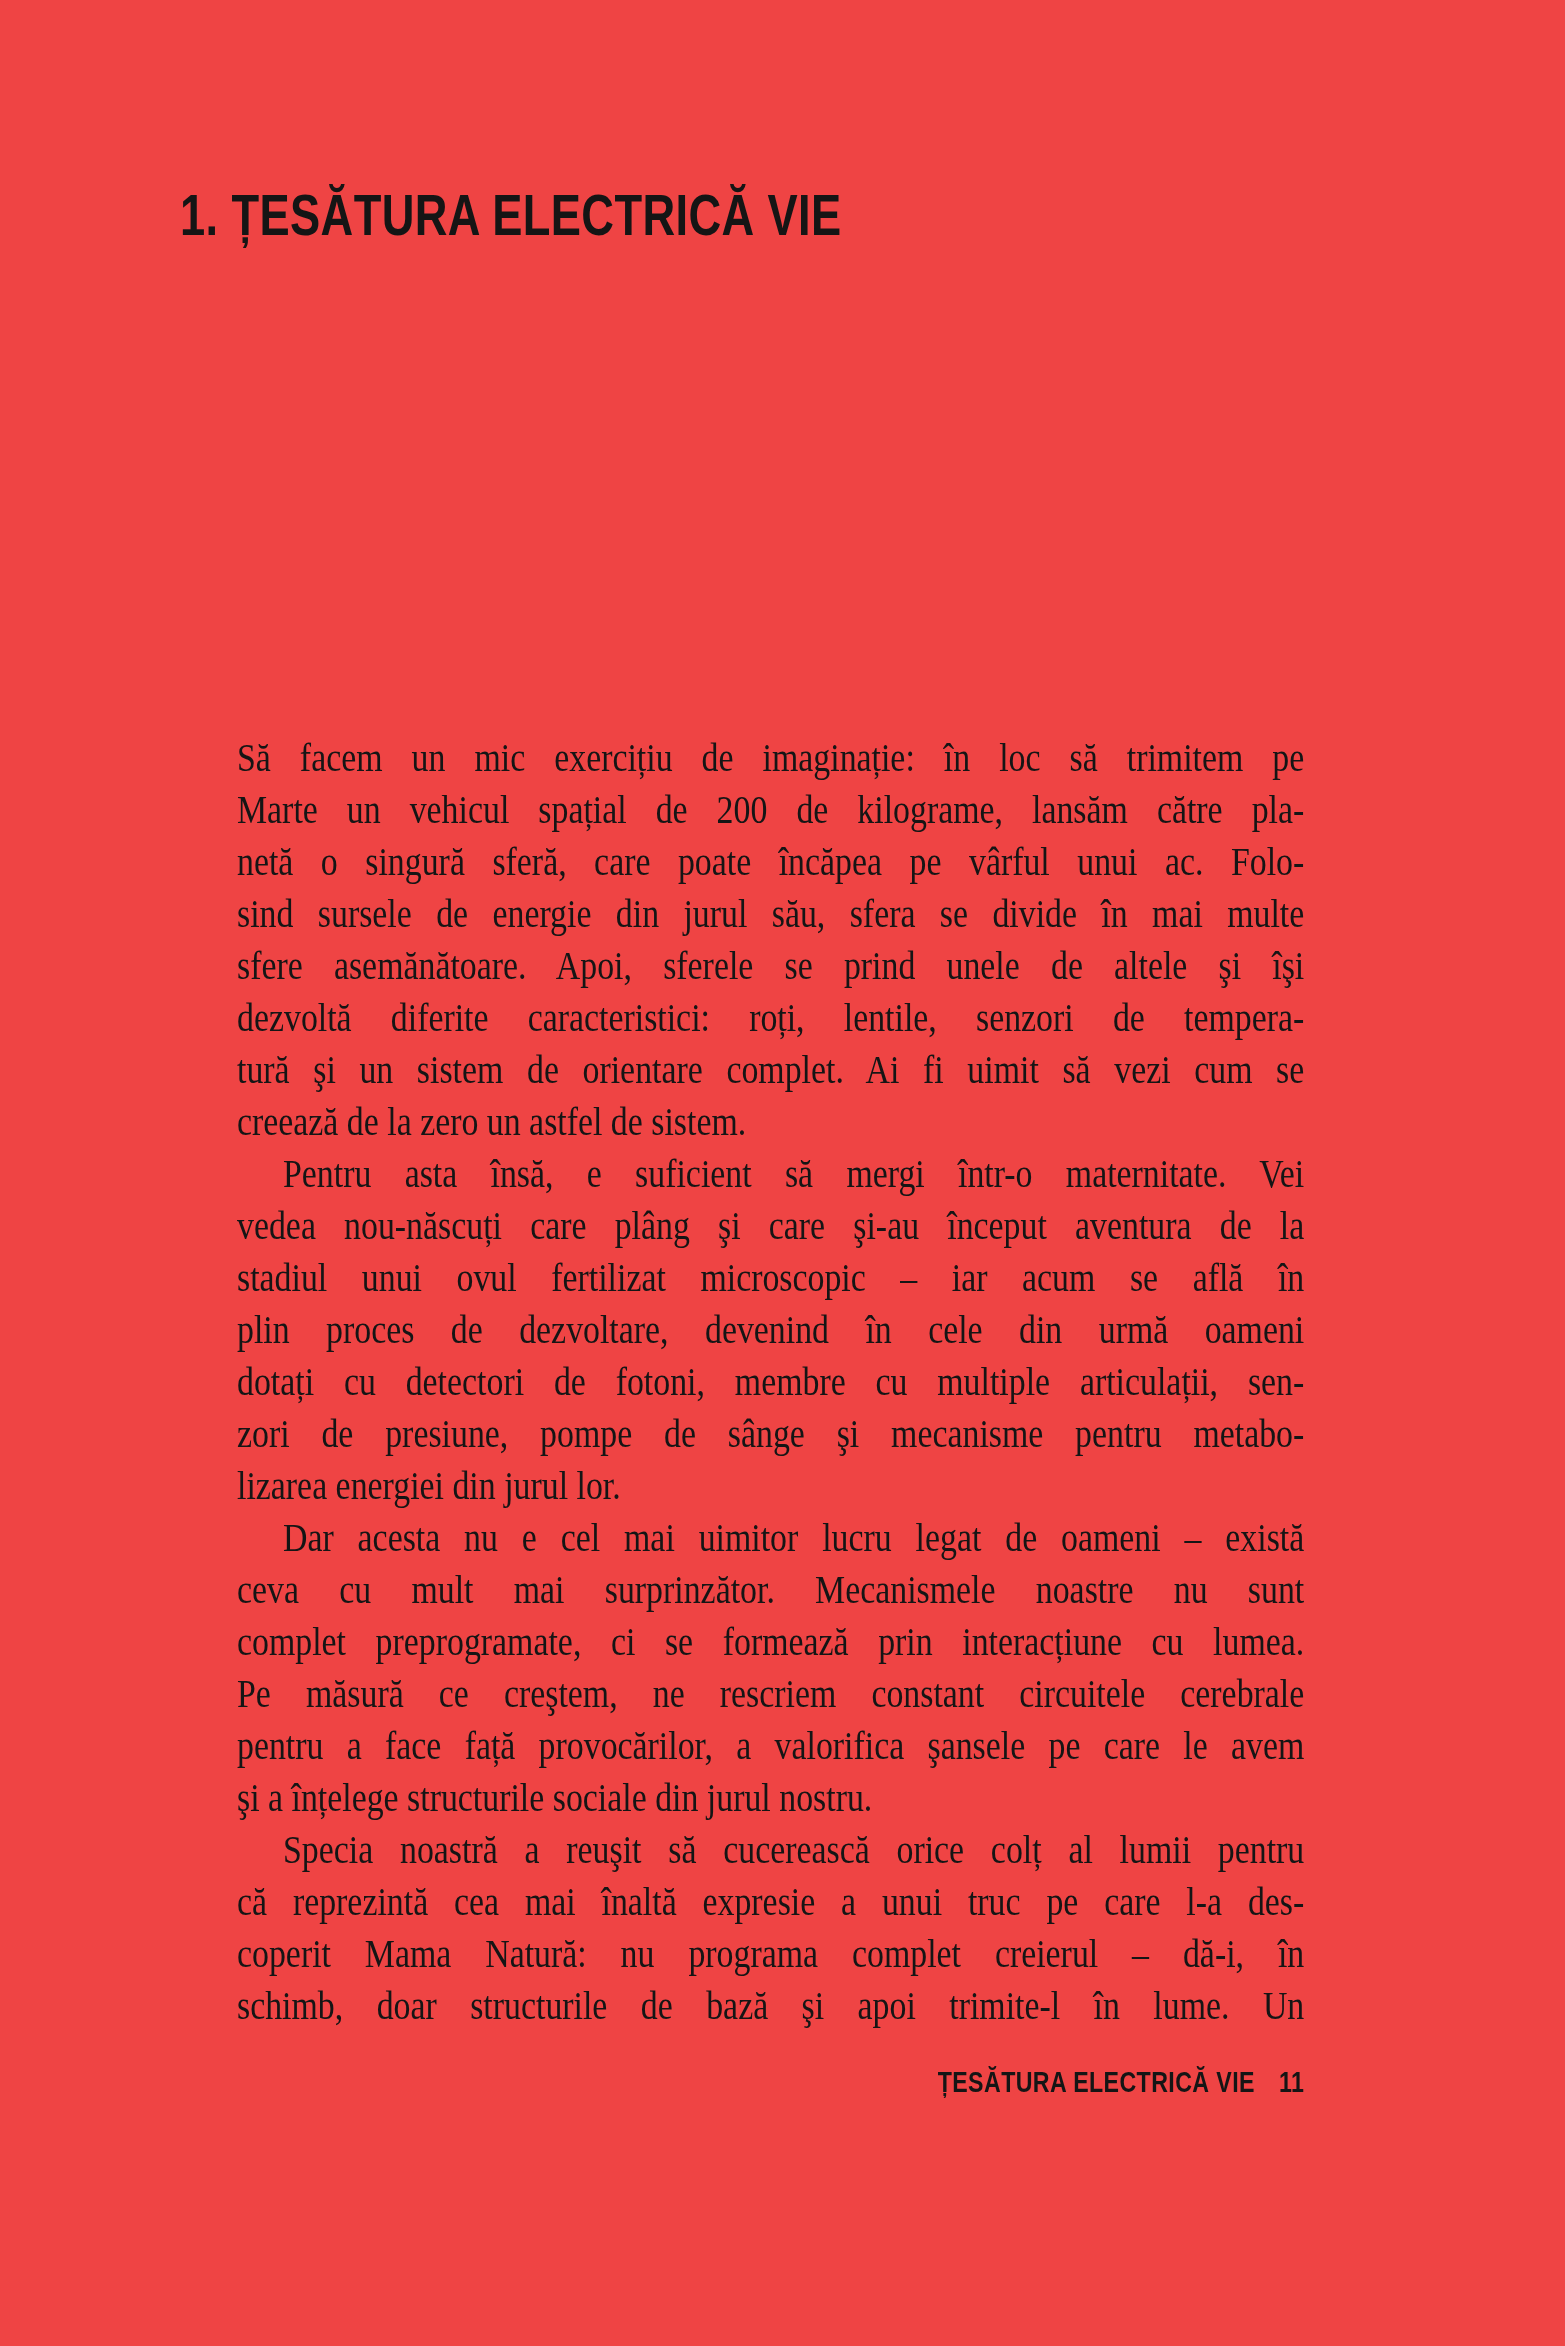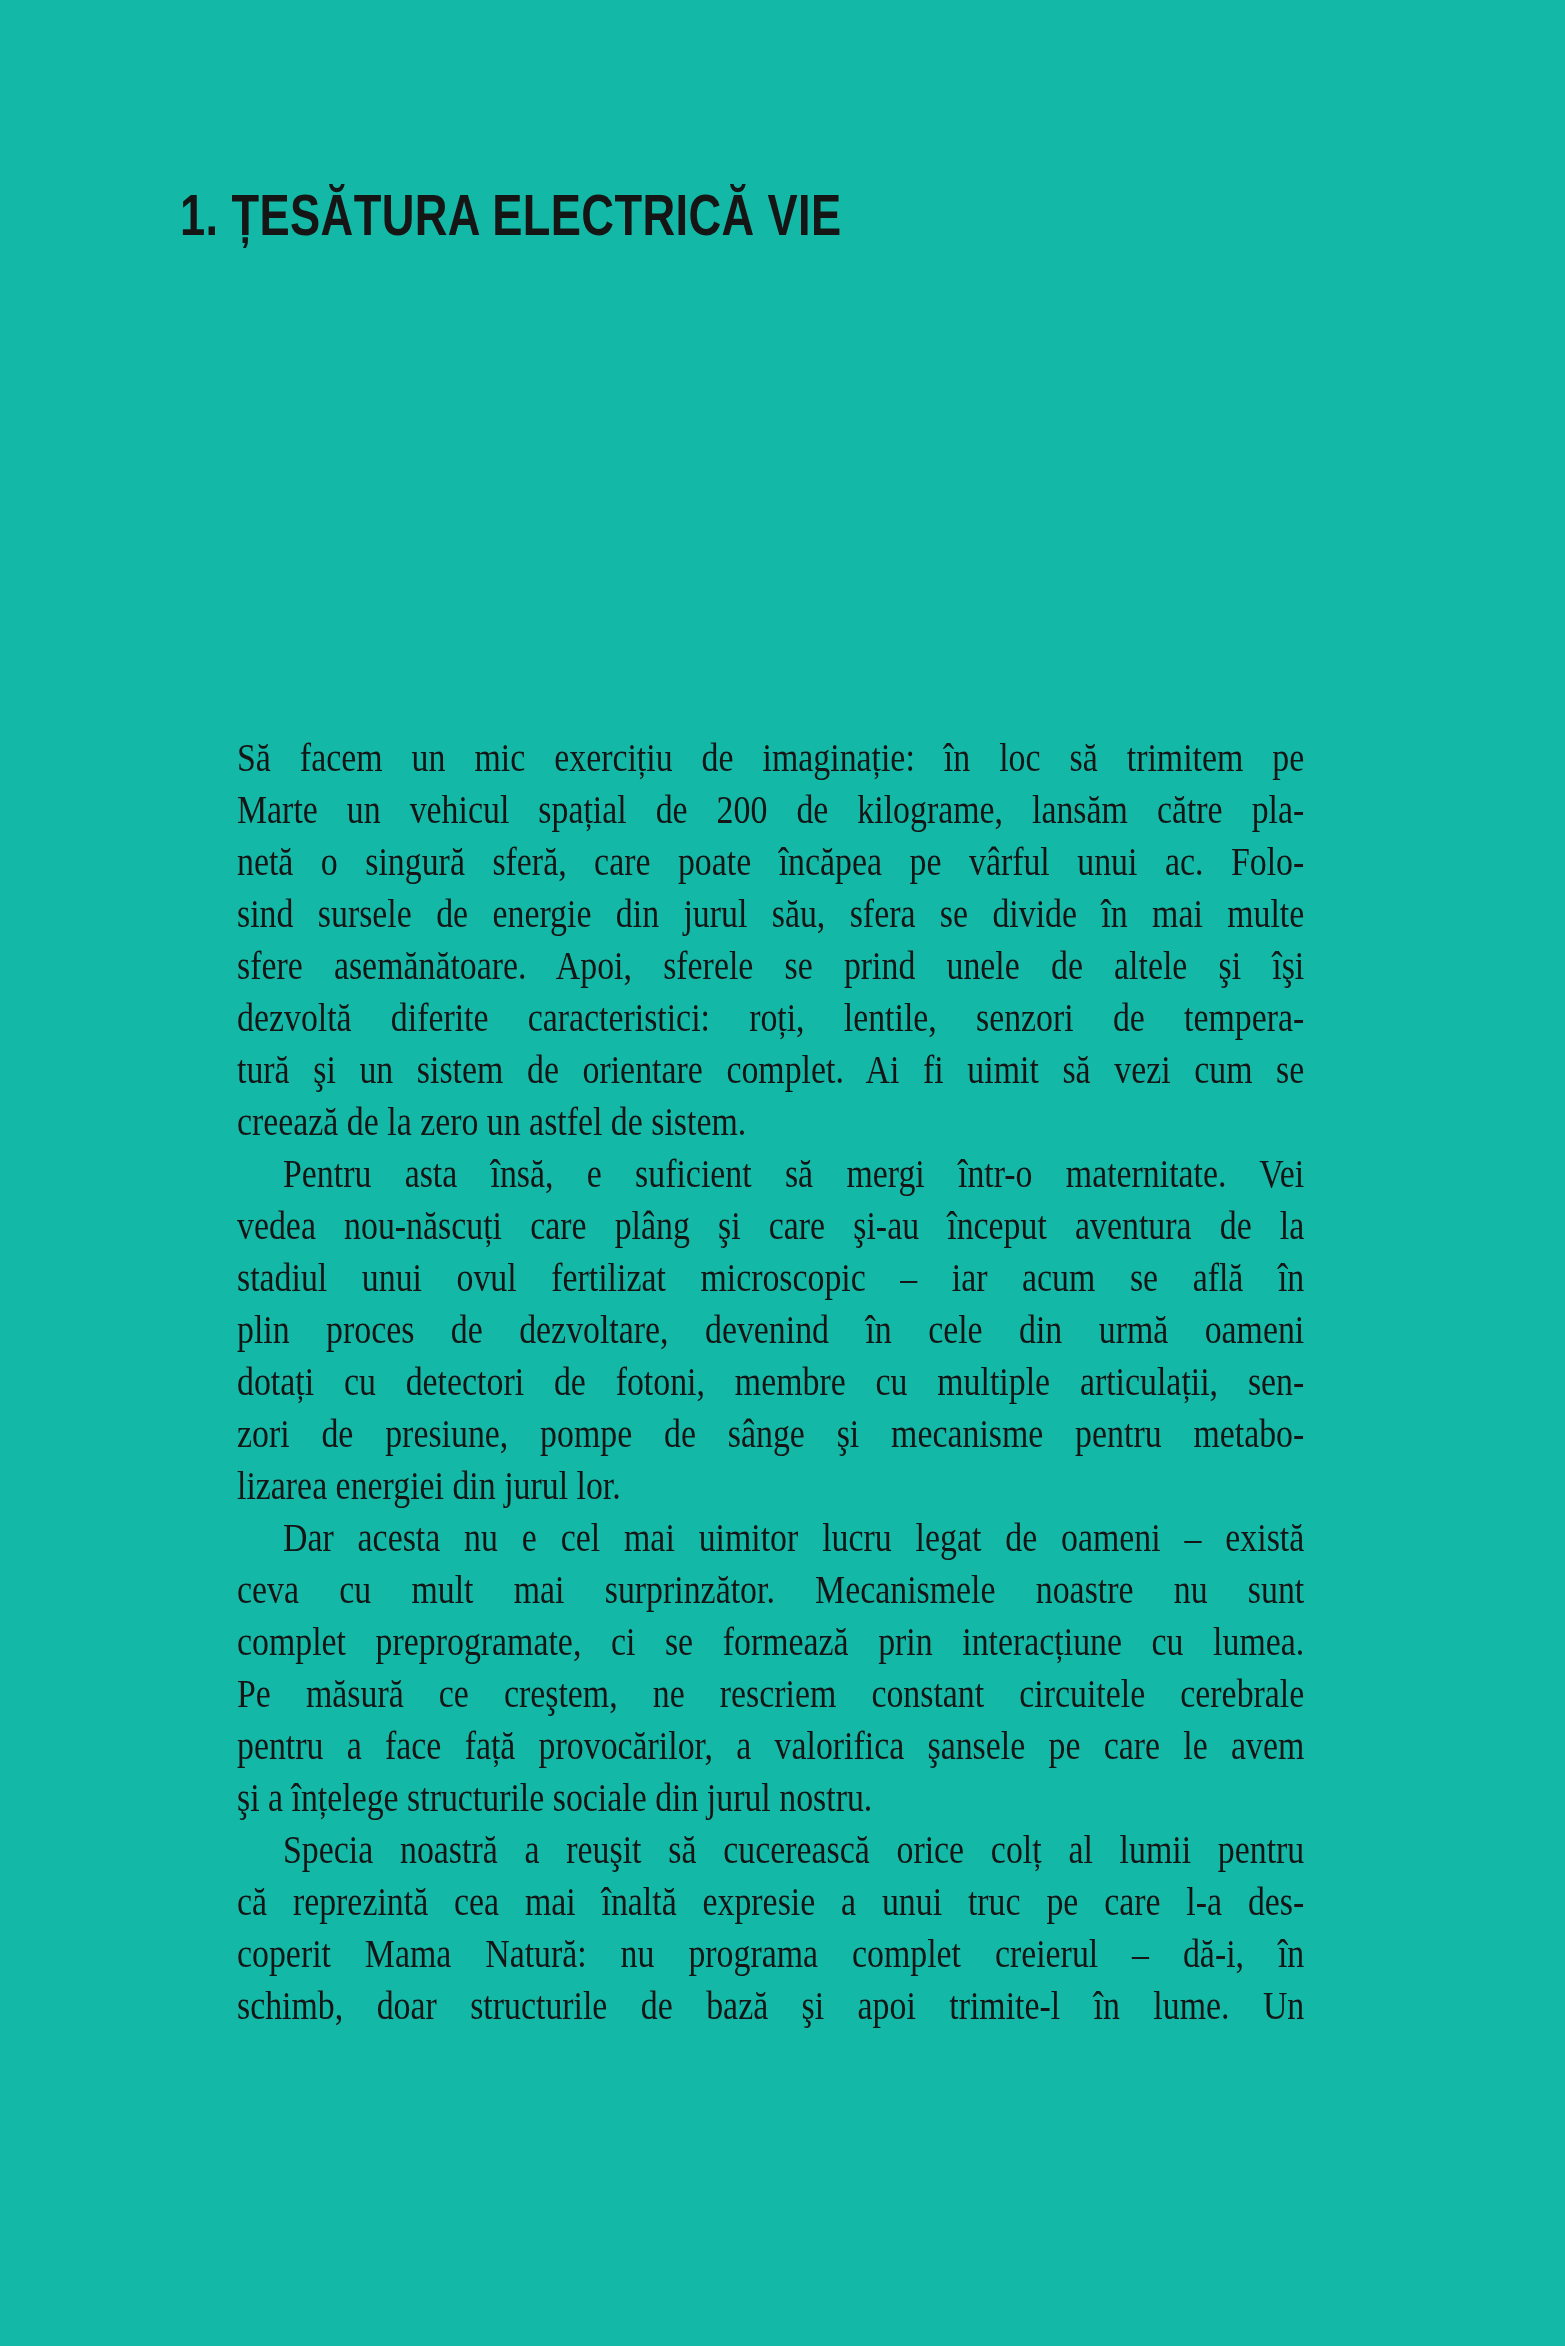--- a/index.html
+++ b/index.html
@@ -5,21 +5,21 @@
 <style>
   html, body {
     margin: 0;
     padding: 0;
     background: #e8e8e8;
   }
   .page {
     position: relative;
     width: 1565px;
     height: 2347px;
-    background: #14b8a6;
+    background: #ef4444;
     color: #151515;
     font-family: "Liberation Serif", serif;
     overflow: hidden;
   }
   
   .chapter-title {
     position: absolute;
     left: 180px;
     top: 183px;
     margin: 0;
@@ -109,15 +109,21 @@
         <div class="line flush">şi a înțelege structurile sociale din jurul nostru.</div>
       </div>
       <div class="paragraph">
         <div class="line indent">Specia noastră a reuşit să cucerească orice colț al lumii pentru</div>
         <div class="line">că reprezintă cea mai înaltă expresie a unui truc pe care l-a des-</div>
         <div class="line">coperit Mama Natură: nu programa complet creierul – dă-i, în</div>
         <div class="line">schimb, doar structurile de bază şi apoi trimite-l în lume. Un</div>
       </div>
     </main>
 
+  <footer class="page-footer">
+    <div class="footer-inner">
+      <span>ȚESĂTURA ELECTRICĂ VIE</span>
+      <span>11</span>
+    </div>
+  </footer>
 
 </div>
 
 
 </body></html>

